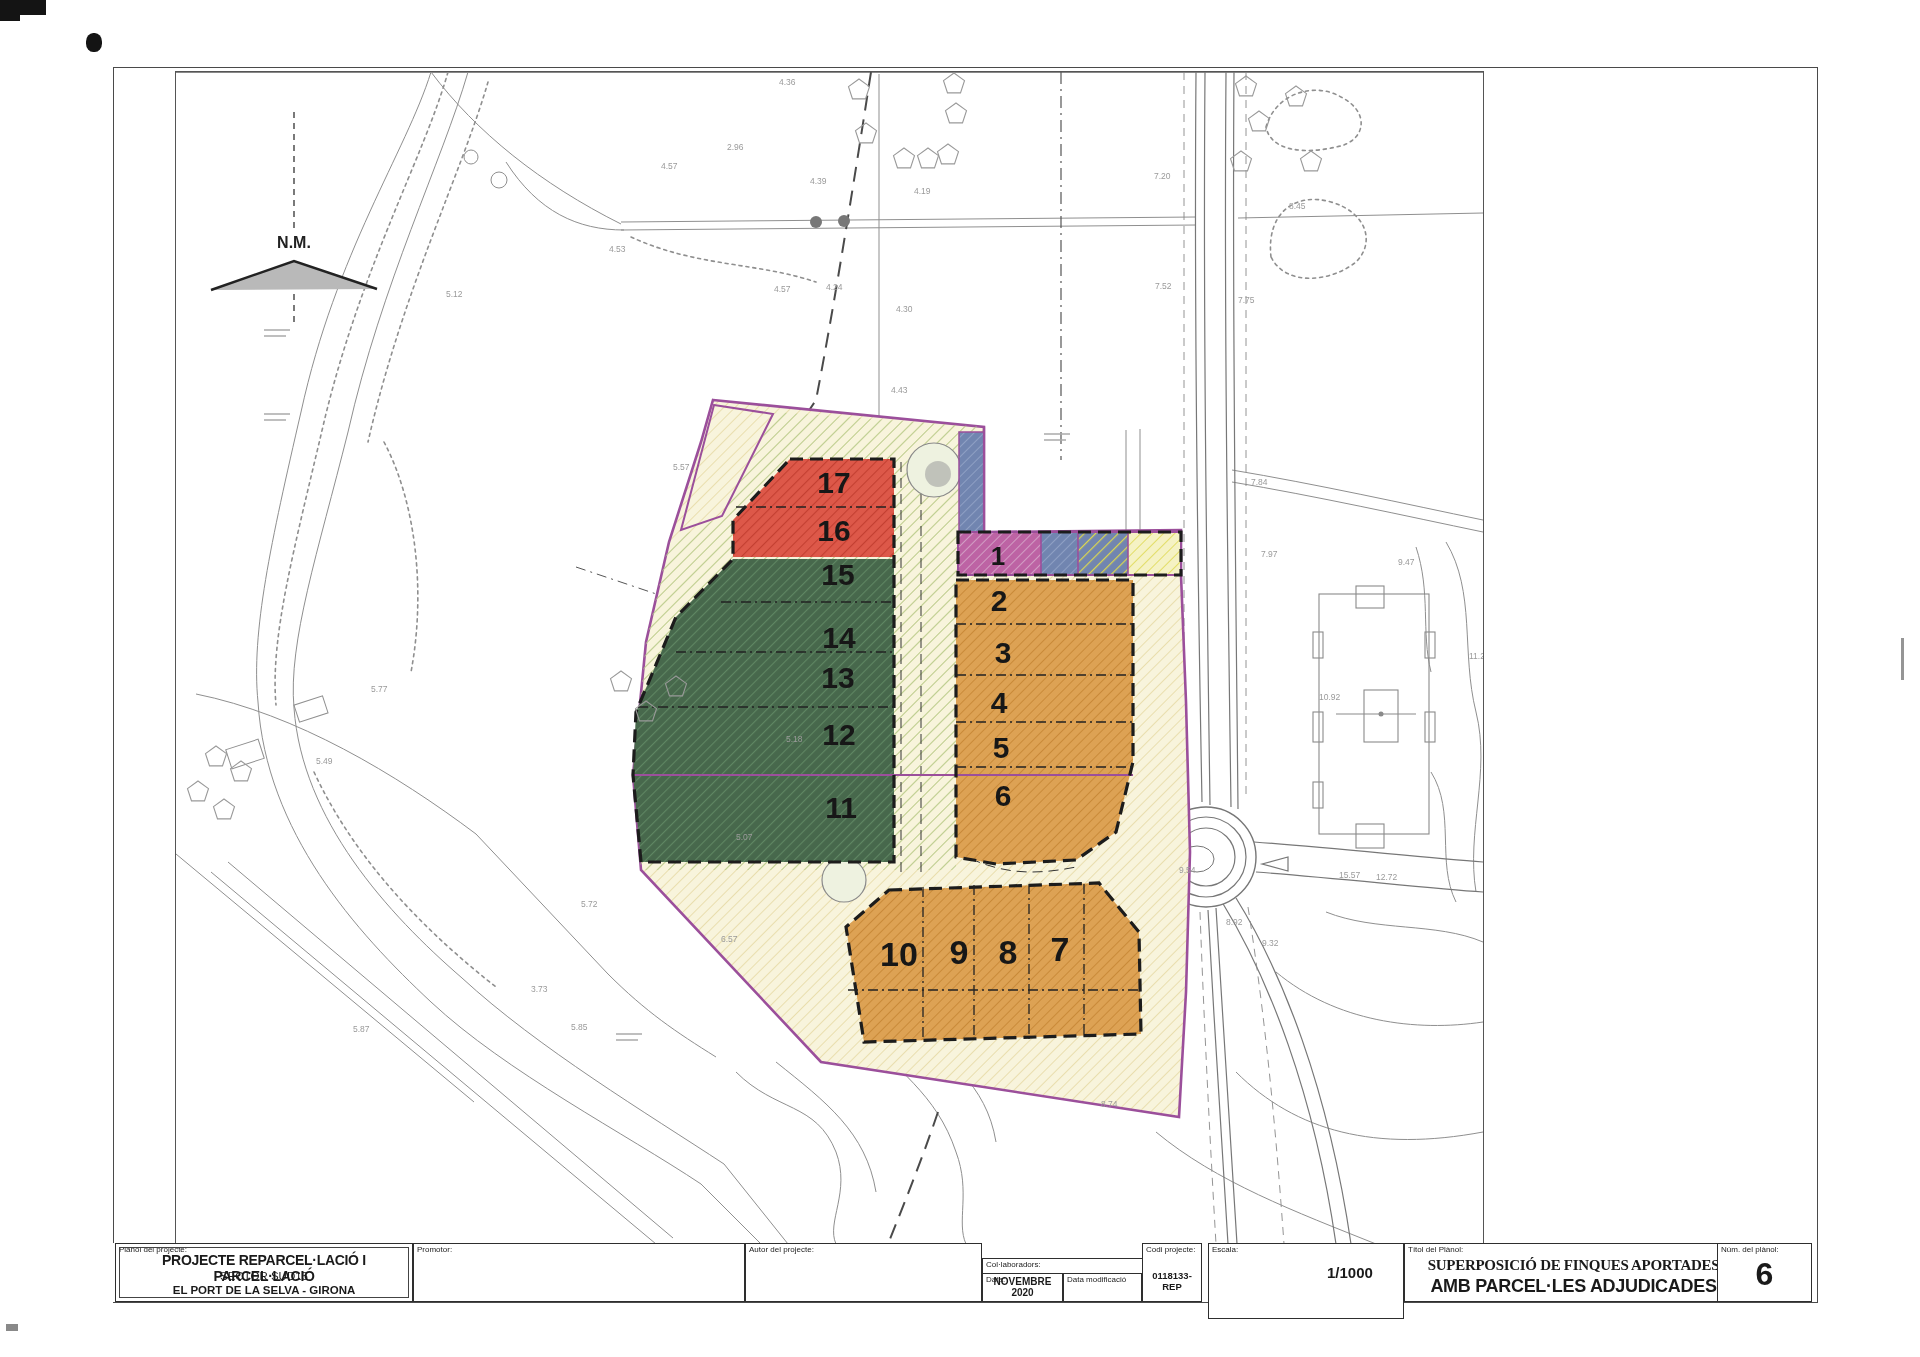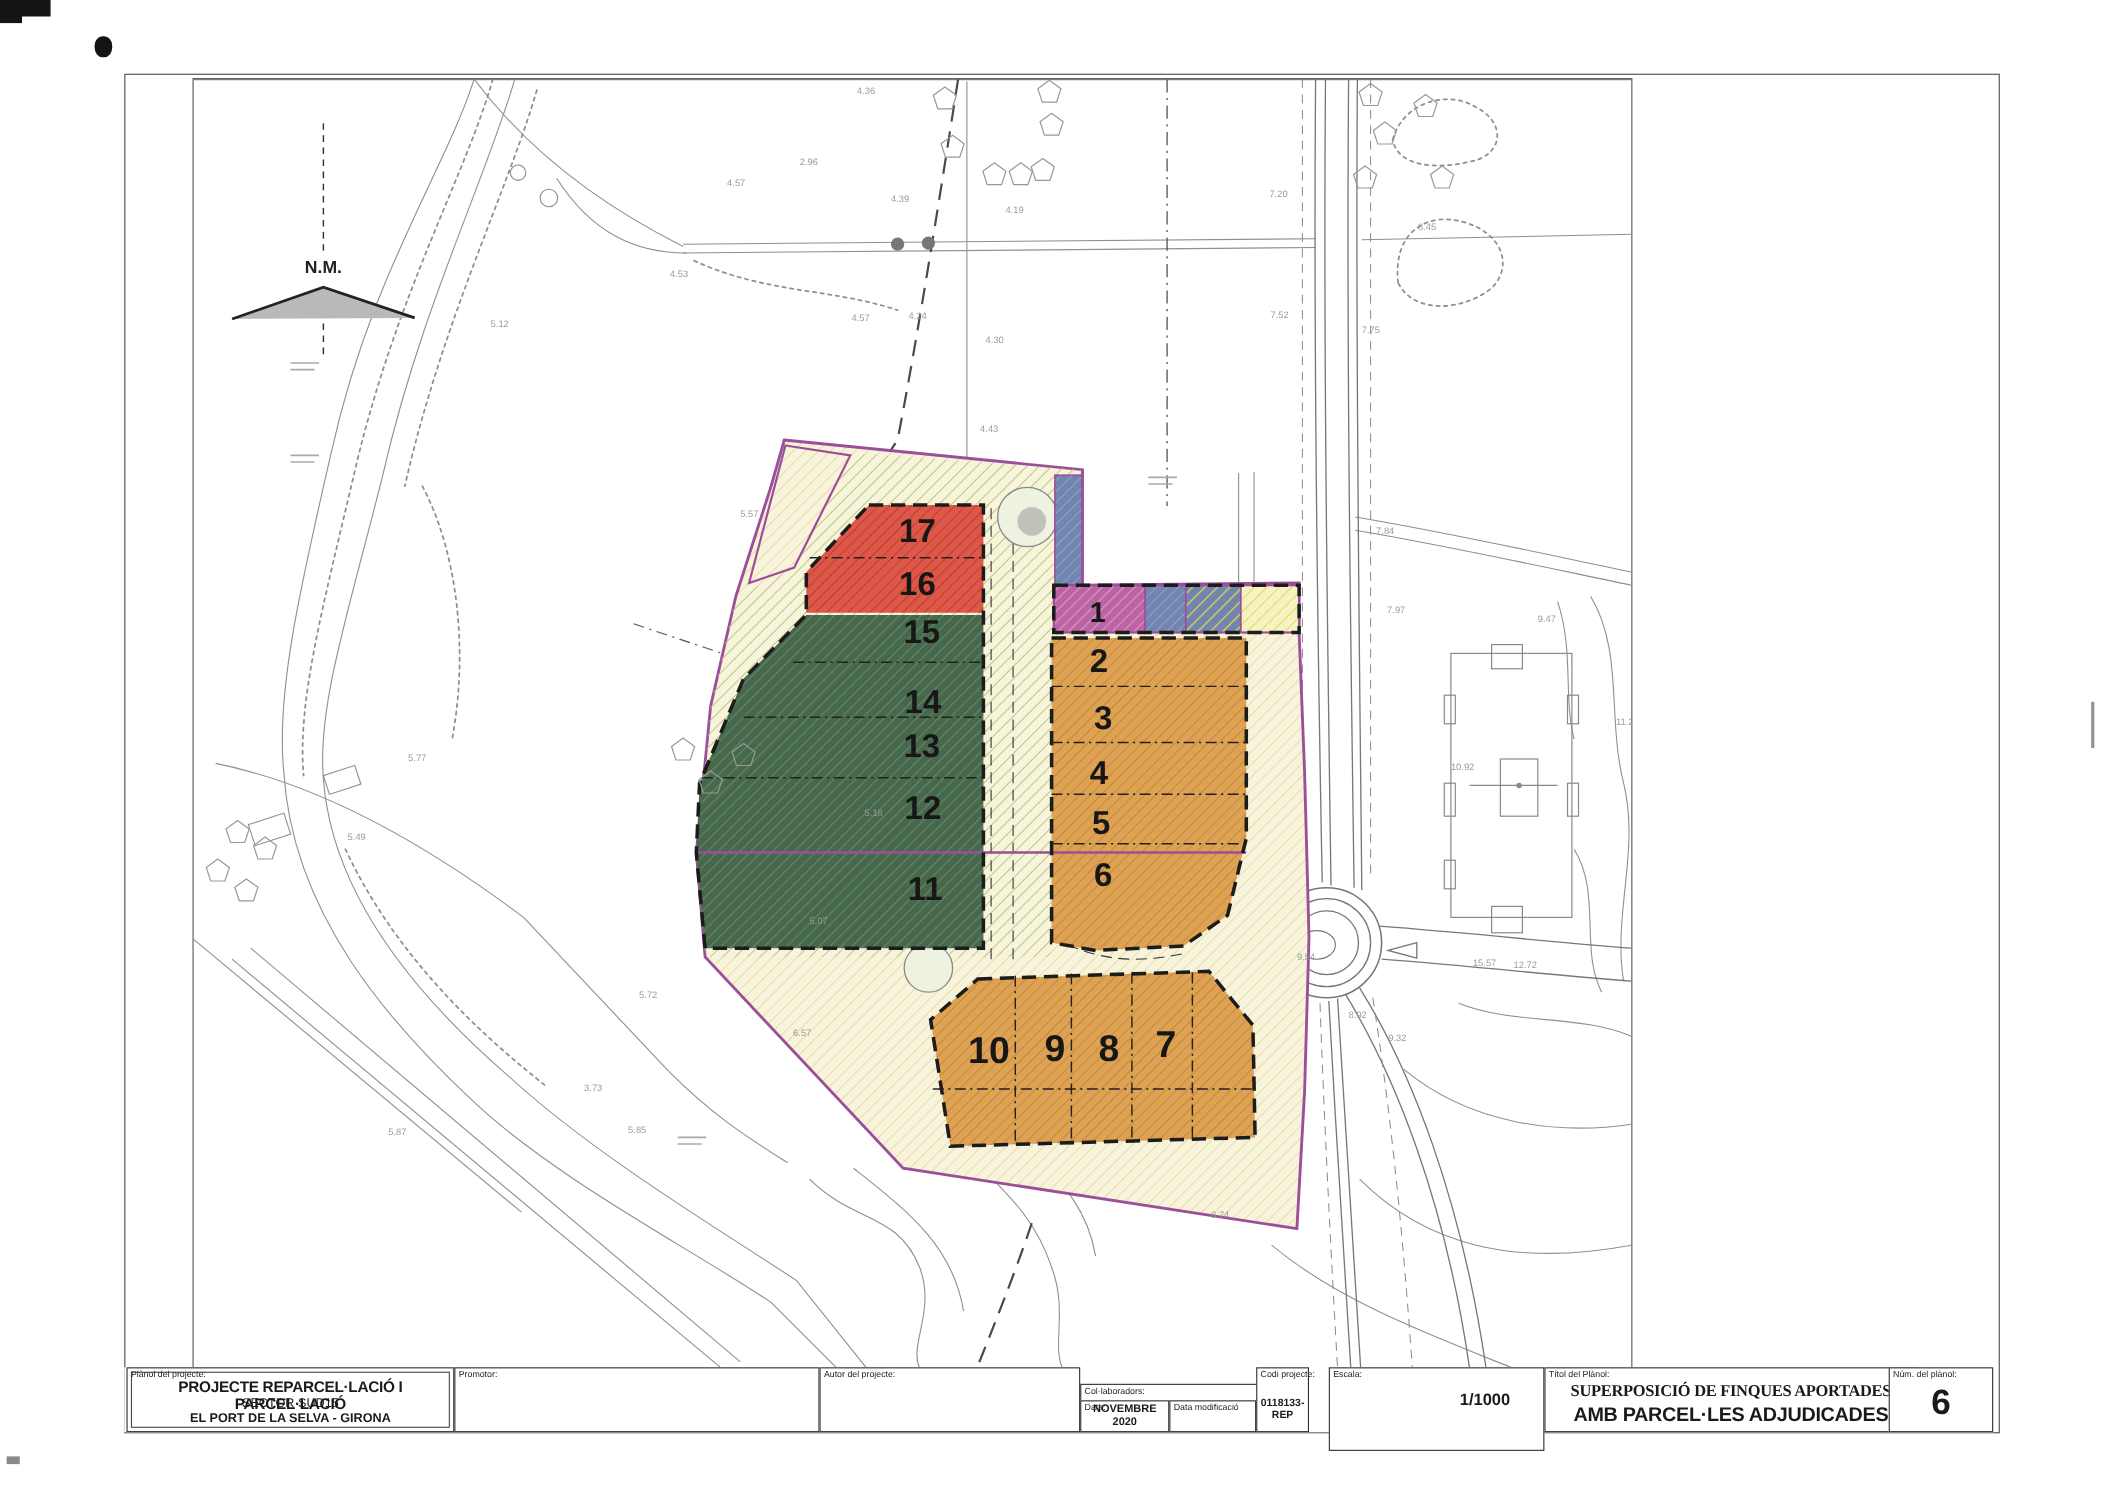--- a/index.html
+++ b/index.html
@@ -25,21 +25,21 @@
   .c-project .inner{position:absolute;left:3px;top:3px;right:3px;bottom:3px;border:1px solid #444;}
   .pt1{position:absolute;left:0;right:0;top:8px;text-align:center;font-weight:bold;font-size:14px;letter-spacing:-.3px;}
   .pt2{position:absolute;left:0;right:0;top:26px;text-align:center;font-weight:normal;font-size:11.5px;}
   .pt3{position:absolute;left:0;right:0;top:40px;text-align:center;font-weight:bold;font-size:11.5px;}
   .c-promotor{left:300px;top:0;width:332px;height:59px;}
   .c-autor{left:632px;top:0;width:237px;height:59px;}
   .c-colab{left:869px;top:15px;width:188px;height:30px;}
   .c-data{left:869px;top:30px;width:81px;height:29px;}
   .c-datamod{left:950px;top:30px;width:79px;height:29px;}
   .dataval{position:absolute;left:0;right:0;bottom:3px;text-align:center;font-weight:bold;font-size:10px;}
-  .c-codi{left:1029px;top:0;width:48px;height:59px;}
+  .c-codi{left:1029px;top:0;width:60px;height:59px;}
   .codival{position:absolute;left:0;right:0;top:26px;text-align:center;font-weight:bold;font-size:9.5px;}
   .c-escala{left:1095px;top:0;width:196px;height:76px;}
   .escalaval{position:absolute;left:118px;top:20px;font-weight:bold;font-size:15px;}
   .c-planol{left:1291px;top:0;width:339px;height:59px;}
   .pl1{position:absolute;left:0;right:0;top:13px;text-align:center;font-weight:bold;font-size:15px;letter-spacing:-.3px;font-family:Liberation Serif, serif;}
   .pl2{position:absolute;left:0;right:0;top:32px;text-align:center;font-weight:bold;font-size:18px;letter-spacing:-.3px;}
   .c-num{left:1604px;top:0;width:95px;height:59px;}
   .numval{position:absolute;left:0;right:0;top:12px;text-align:center;font-weight:bold;font-size:32px;}
 </style>
 </head>

